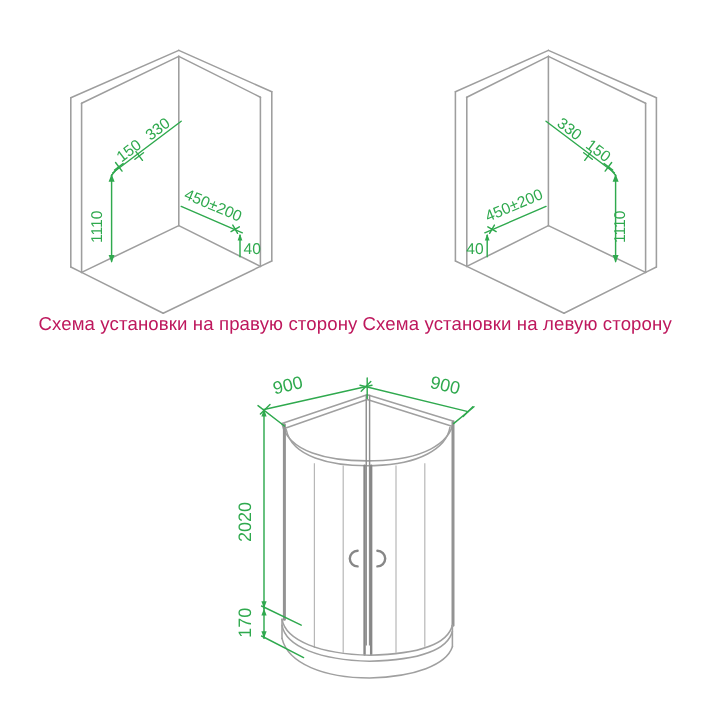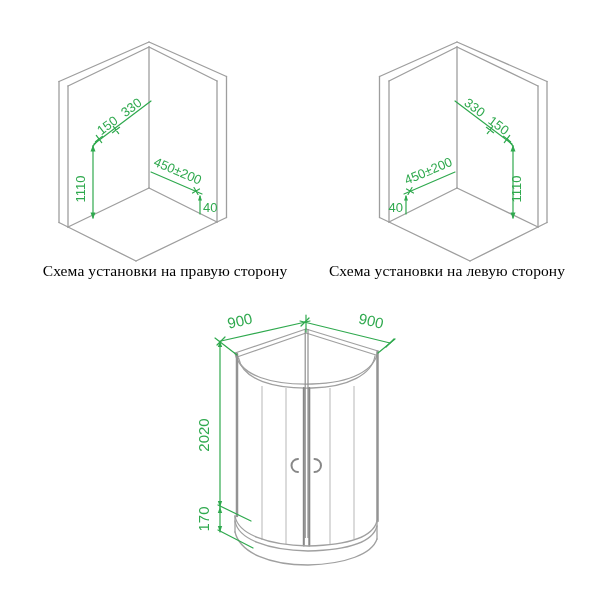--- a/index.html
+++ b/index.html
@@ -4,23 +4,23 @@
 <style>
   html,body{margin:0;padding:0;}
   body{width:600px;height:600px;background:#ffffff;position:relative;overflow:hidden;
        font-family:"Liberation Sans", sans-serif;}
   .stage{position:absolute;inset:0;}
   .scheme-svg{position:absolute;top:12px;}
   #left-scheme{left:30px;}
   #right-scheme{left:310px;}
   #cabin-svg{position:absolute;left:182px;top:302px;}
   .caption{position:absolute;top:262px;width:270px;text-align:center;
-           font-size:15.5px;color:#000000;letter-spacing:0.1px;font-family:Liberation Serif, serif;}
+           font-size:15.5px;color:#be185d;letter-spacing:0.1px;}
   #caption-right-side{left:30px;}
-  #caption-left-side{left:312px;}
+  #caption-left-side{left:296px;}
   
   .wall{stroke:#9e9e9e;stroke-width:1.3;fill:none;stroke-linecap:round;}
   .dim{stroke:#2fa94e;stroke-width:1.2;fill:none;stroke-linecap:round;}
   .dimfill{fill:#2fa94e;stroke:none;}
   .dimtext{fill:#2fa94e;font-size:13px;font-family:"Liberation Sans",sans-serif;}
   .dimtext-lg{fill:#2fa94e;font-size:15px;font-family:"Liberation Sans",sans-serif;}
   .glass{stroke:#b7b7b7;stroke-width:1;fill:none;}
   .frame{stroke:#a0a0a0;stroke-width:1.3;fill:none;stroke-linecap:round;}
   .post{stroke:#939393;stroke-width:2.5;fill:none;stroke-linecap:round;}
   .stile{stroke:#878787;stroke-width:2;fill:none;stroke-linecap:round;}

